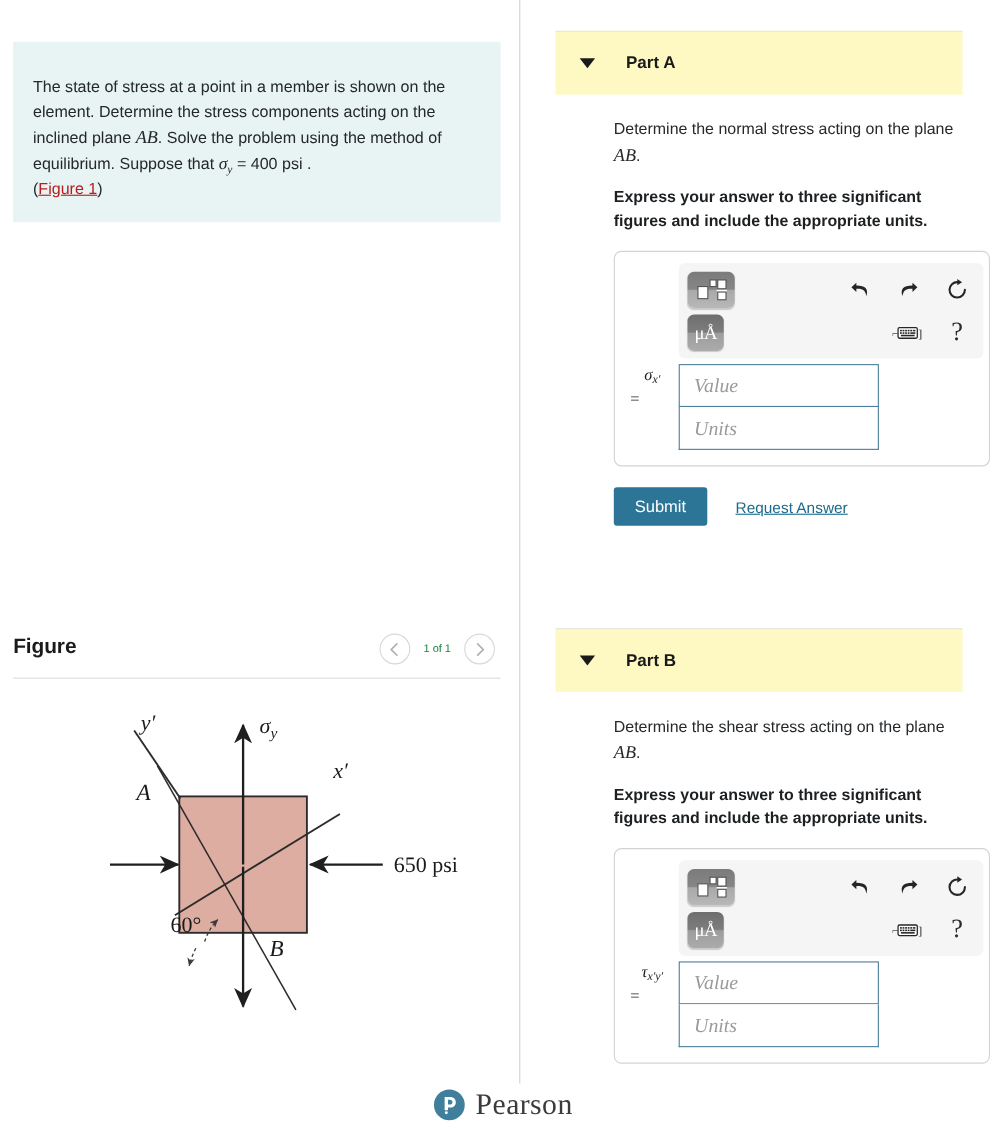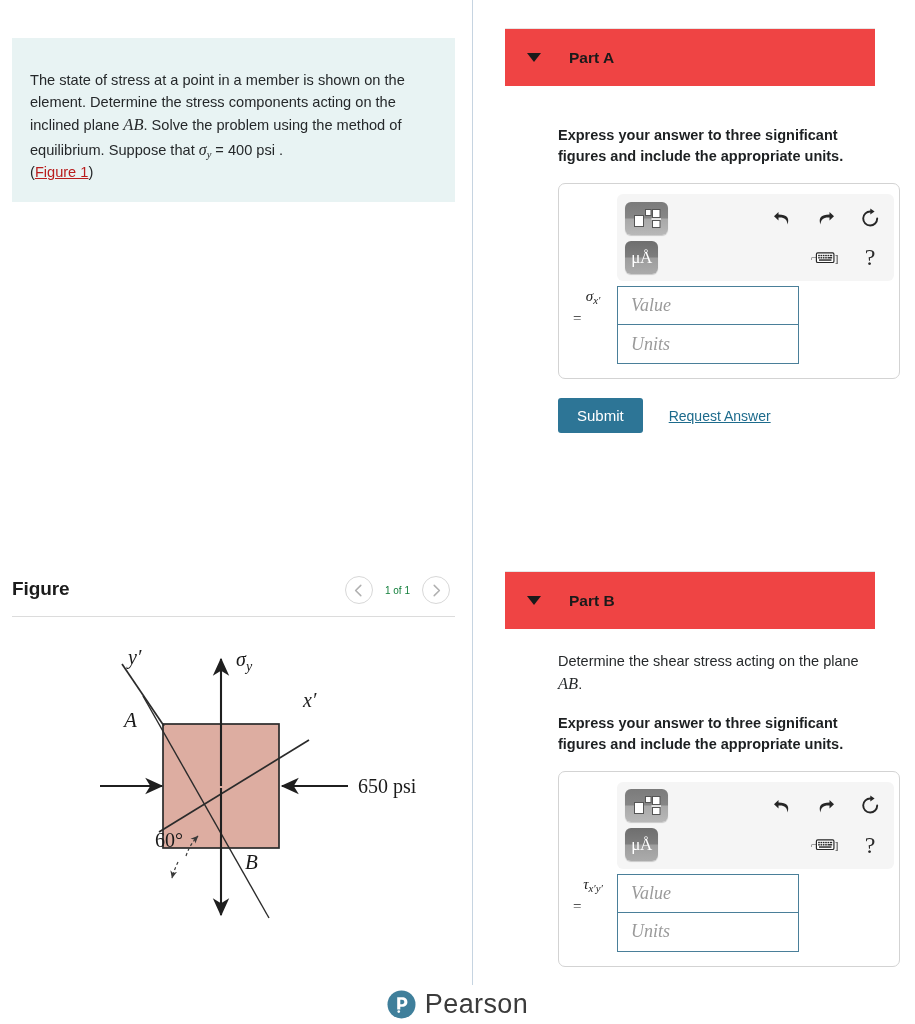--- a/index.html
+++ b/index.html
@@ -136,21 +136,21 @@
 
   .part {
     position: absolute;
     left: 32px;
     width: 370px;
   }
   #part-a { top: 28px; }
   #part-b { top: 571px; }
 
   .part-header {
-    background: #ef4444;
+    background: #fef9c3;
     border-top: 1px solid #e6e6e6;
     height: 58px;
     display: flex;
     align-items: center;
     padding-left: 22px;
     box-sizing: border-box;
   }
   .part-caret {
     width: 0;
     height: 0;
@@ -326,21 +326,21 @@
     left: 0;
     top: 984px;
     width: 915px;
     height: 40px;
     display: flex;
     align-items: center;
     justify-content: center;
     gap: 9px;
   }
   #pearson-word {
-    font-family: Liberation Sans, sans-serif;
+    font-family: Liberation Serif, serif;
     font-size: 27px;
     color: #3b3b3b;
     letter-spacing: 0.4px;
   }
 </style>
 </head>
 <body>
 
 <div id="page">
 
@@ -412,20 +412,23 @@
   </div>
 
   <div id="right-col">
 
     <section class="part" id="part-a">
       <div class="part-header">
         <div class="part-caret"></div>
         <div class="part-title">Part A</div>
       </div>
       <div class="part-body">
+        <div class="q-text">
+          <span>Determine the normal stress acting on the plane </span><span class="mth">AB</span><span>.</span>
+        </div>
         <div class="q-instr">Express your answer to three significant figures and include the appropriate units.</div>
 
         <div class="answer-box">
           <div class="mq-toolbar">
             <div class="mq-row">
               <div class="mq-pal">
                 <svg width="28" height="21" viewBox="0 0 28 21">
                   <rect x="1.5" y="7.5" width="9" height="11" fill="#fff" stroke="#555" stroke-width="1"></rect>
                   <rect x="12.5" y="1.5" width="5.5" height="6" fill="#fff" stroke="#555" stroke-width="1"></rect>
                   <rect x="19.5" y="1.5" width="7.5" height="8" fill="#fff" stroke="#555" stroke-width="1"></rect>

